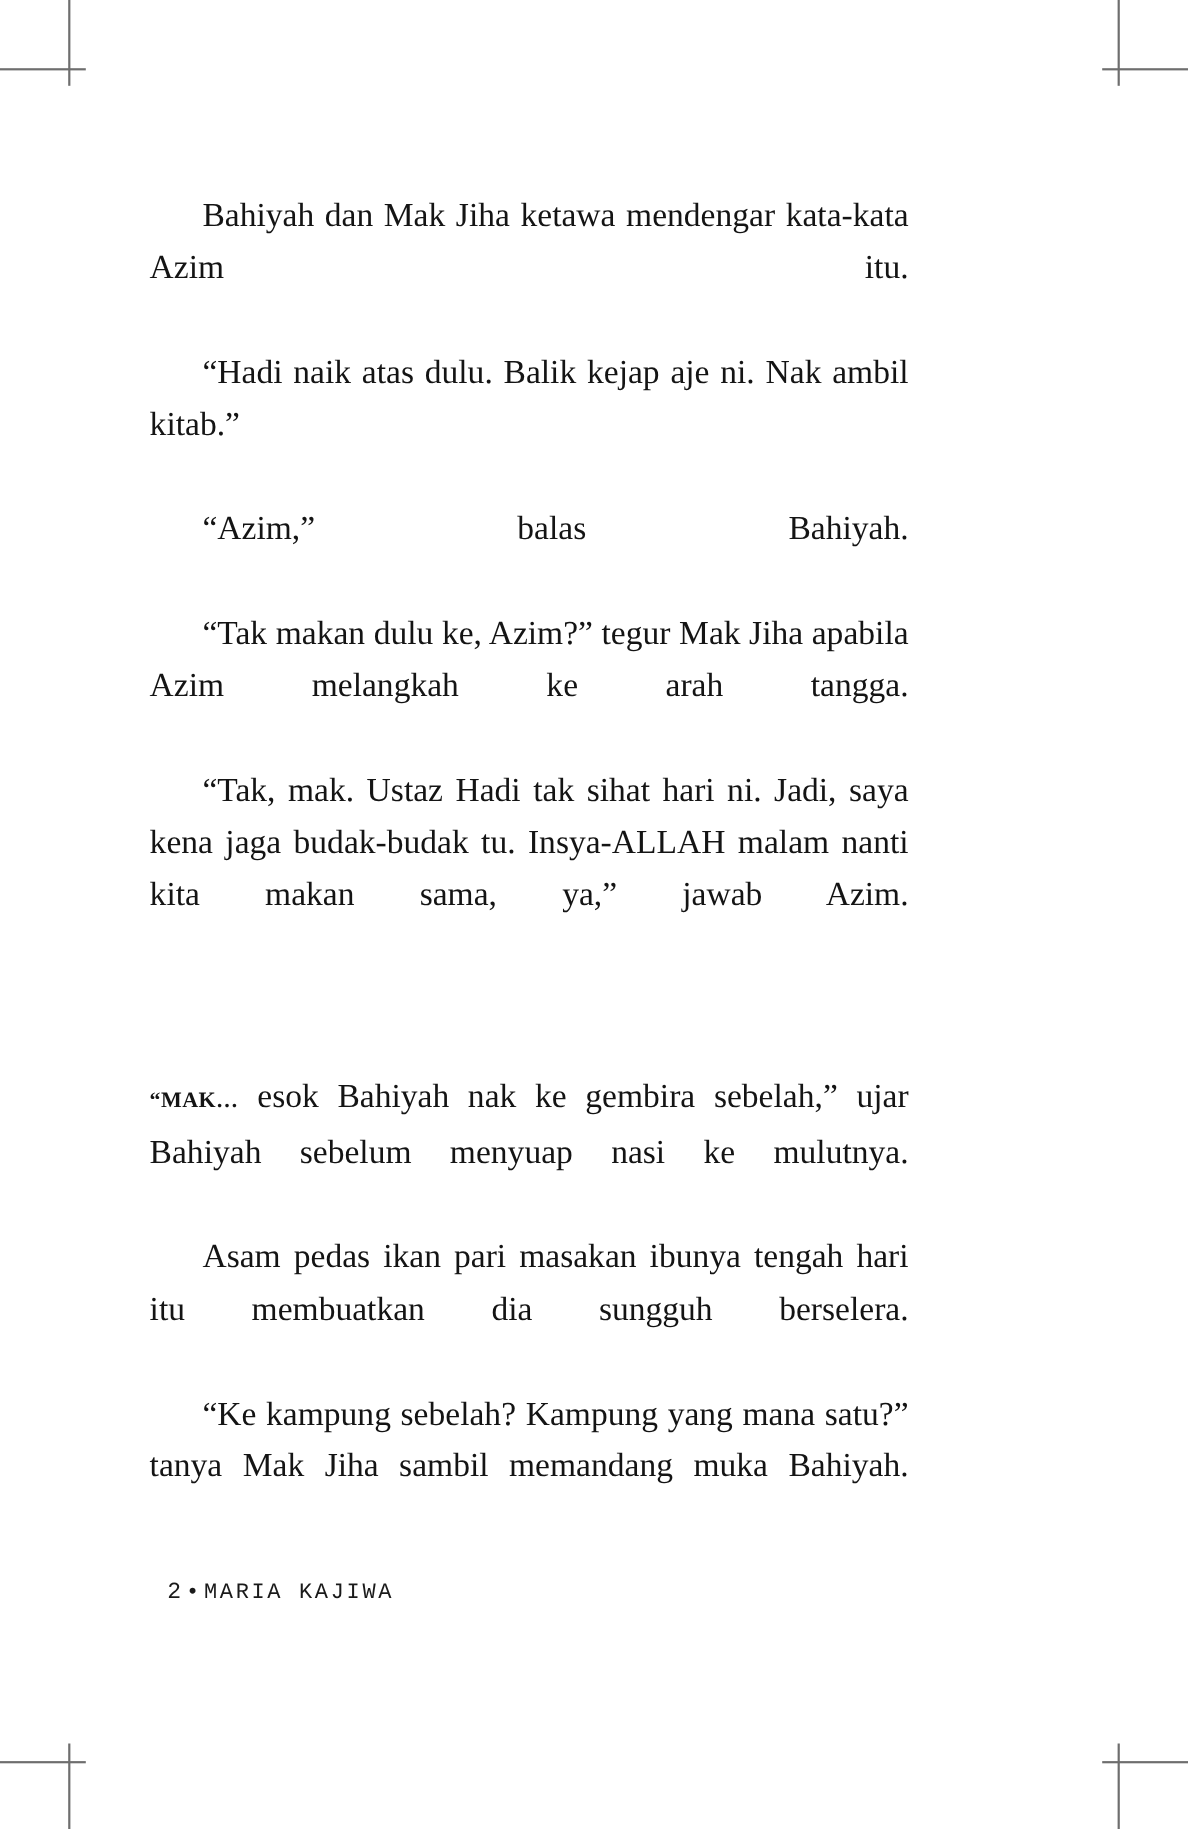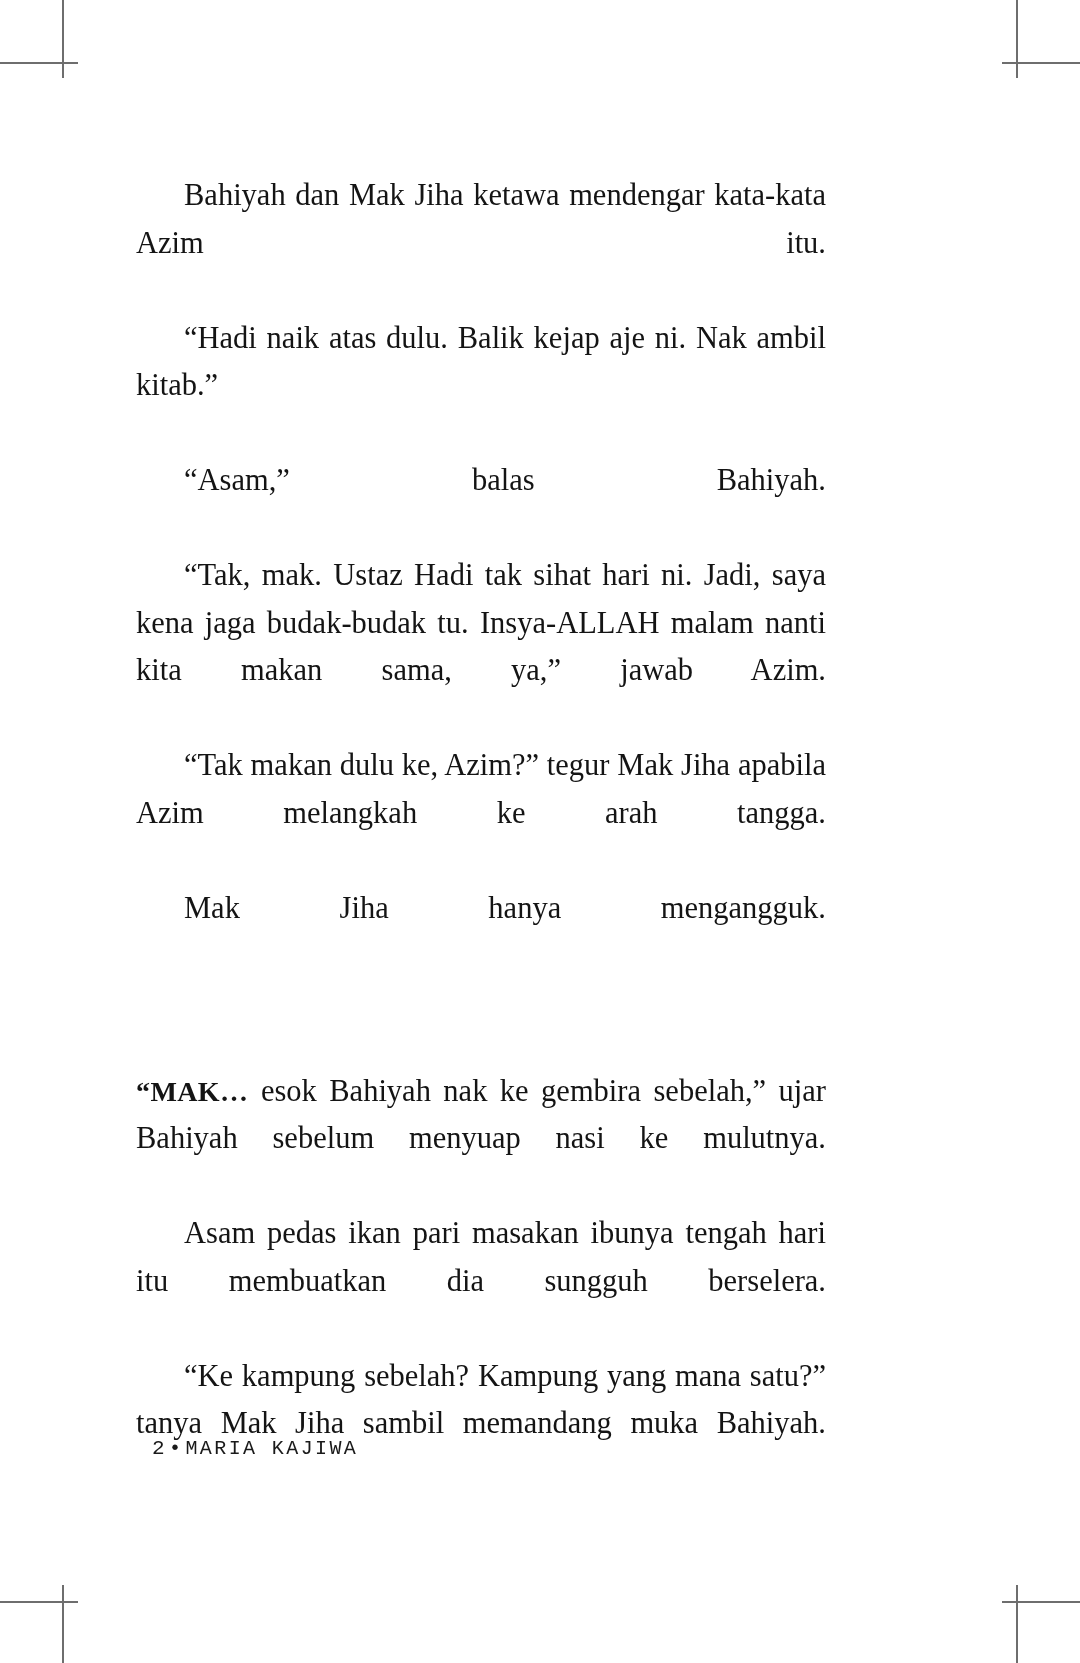--- a/index.html
+++ b/index.html
@@ -61,21 +61,21 @@
     display: inline-block;
     width: 100%;
   }
 
   .section-gap {
     height: 88px;
   }
 
   .dropcap-word {
     font-weight: bold;
-    font-size: 28px;
+    font-size: 20px;
     letter-spacing: 0.4px;
   }
 
   
   .footer {
     position: absolute;
     left: 152px;
     top: 1437px;
     font-family: "Liberation Mono", "DejaVu Sans Mono", monospace;
     font-size: 20px;
@@ -98,24 +98,23 @@
   <div class="crop h crop-tr-h"></div>
   <div class="crop v crop-bl-v"></div>
   <div class="crop h crop-bl-h"></div>
   <div class="crop v crop-br-v"></div>
   <div class="crop h crop-br-h"></div>
 
   <div class="textblock">
 
     <p class="body">Bahiyah dan Mak Jiha ketawa mendengar kata-kata Azim itu.</p>
     <p class="body">“Hadi naik atas dulu. Balik kejap aje ni. Nak ambil kitab.”</p>
-    <p class="body">“Asam,” balas Bahiyah.</p>
+    <p class="body">“Azim,” balas Bahiyah.</p>
+    <p class="body">“Tak makan dulu ke, Azim?” tegur Mak Jiha apabila Azim melangkah ke arah tangga.</p>
     <p class="body">“Tak, mak. Ustaz Hadi tak sihat hari ni. Jadi, saya kena jaga budak-budak tu. Insya-ALLAH malam nanti kita makan sama, ya,” jawab Azim.</p>
-    <p class="body">“Tak makan dulu ke, Azim?” tegur Mak Jiha apabila Azim melangkah ke arah tangga.</p>
-    <p class="body">Mak Jiha hanya mengangguk.</p>
 
     <div class="section-gap"></div>
 
     <p class="body noindent"><span class="dropcap-word">“MAK…</span><span> esok Bahiyah nak ke gembira sebelah,” ujar Bahiyah sebelum menyuap nasi ke mulutnya.</span></p>
 
     <p class="body">Asam pedas ikan pari masakan ibunya tengah hari itu membuatkan dia sungguh berselera.</p>
     <p class="body">“Ke kampung sebelah? Kampung yang mana satu?” tanya Mak Jiha sambil memandang muka Bahiyah.</p>
 
   </div>
 

